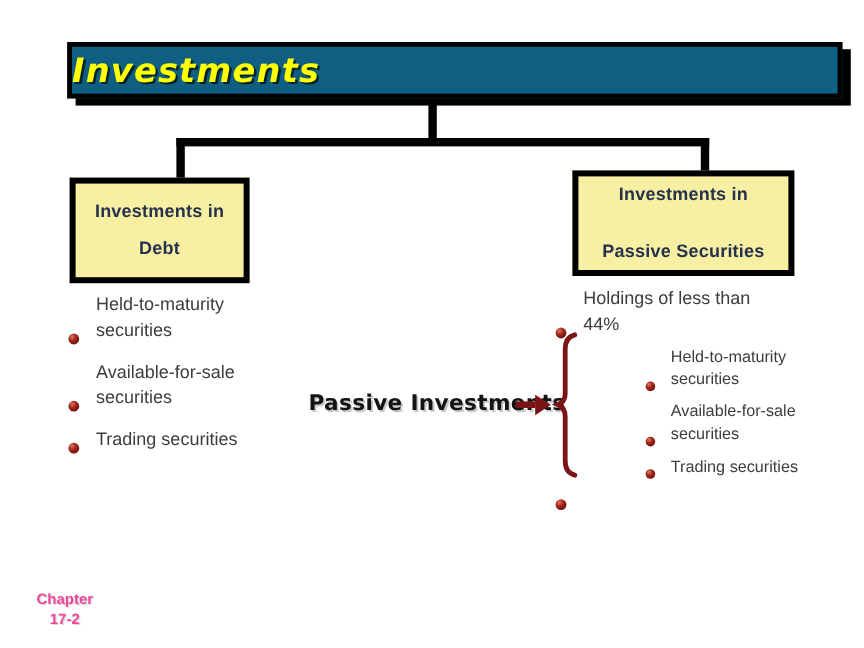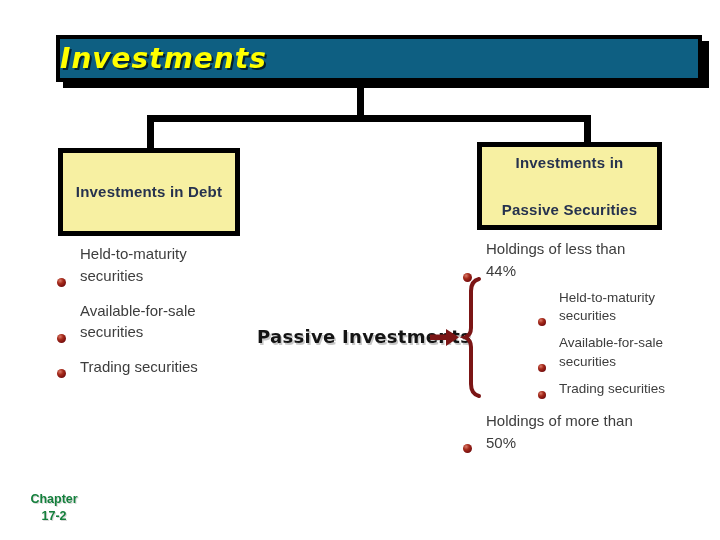--- a/index.html
+++ b/index.html
@@ -49,21 +49,21 @@
     align-items: center; justify-content: center;
     text-align: center;
   }
   .node-box .node-line {
     font-weight: bold;
     font-size: 15px;
     color: #26324E;
     line-height: 2.1;
     letter-spacing: 0.2px;
   }
-  .box-debt   { left: 58px;  top: 148px; width: 182px; height: 88px; }
+  .box-debt   { left: 58px;  top: 148px; width: 150px; height: 88px; }
   .box-equity { left: 477px; top: 142px; width: 185px; height: 88px; justify-content: space-between; }
 
   
   .bullet-item { display: flex; align-items: flex-end; }
   .bullet {
     flex: 0 0 auto;
     width: 9px; height: 9px;
     border-radius: 50%;
     background: radial-gradient(circle at 35% 30%, #d97a6a 0%, #a52a1a 35%, #7b1010 70%, #4d0606 100%);
     margin-top: 6px;
@@ -121,21 +121,21 @@
   }
 
   
   .chapter {
     position: absolute;
     left: 24px; top: 491px;
     width: 60px;
     text-align: center;
     font-weight: bold;
     font-size: 12.5px;
-    color: #15803d;
+    color: #ec4899;
     line-height: 1.35;
     text-shadow: 1px 1px 0 #d9d9d9;
   }
 </style>
 </head>
 <body>
 
 <div class="slide">
 
   <div class="title-bar">
@@ -195,21 +195,20 @@
         <span class="bullet small"></span>
         <span class="bullet-text small">Available-for-sale securities</span>
       </div>
       <div class="bullet-item">
         <span class="bullet small"></span>
         <span class="bullet-text small">Trading securities</span>
       </div>
     </div>
     <div class="bullet-item lvl1 lvl1-c">
       <span class="bullet"></span>
-      <span class="bullet-text">Holdings of more than 50%</span>
     </div>
   </div>
 
   <div class="chapter">
     <div>Chapter</div>
     <div>17-2</div>
   </div>
 
 </div>
 

